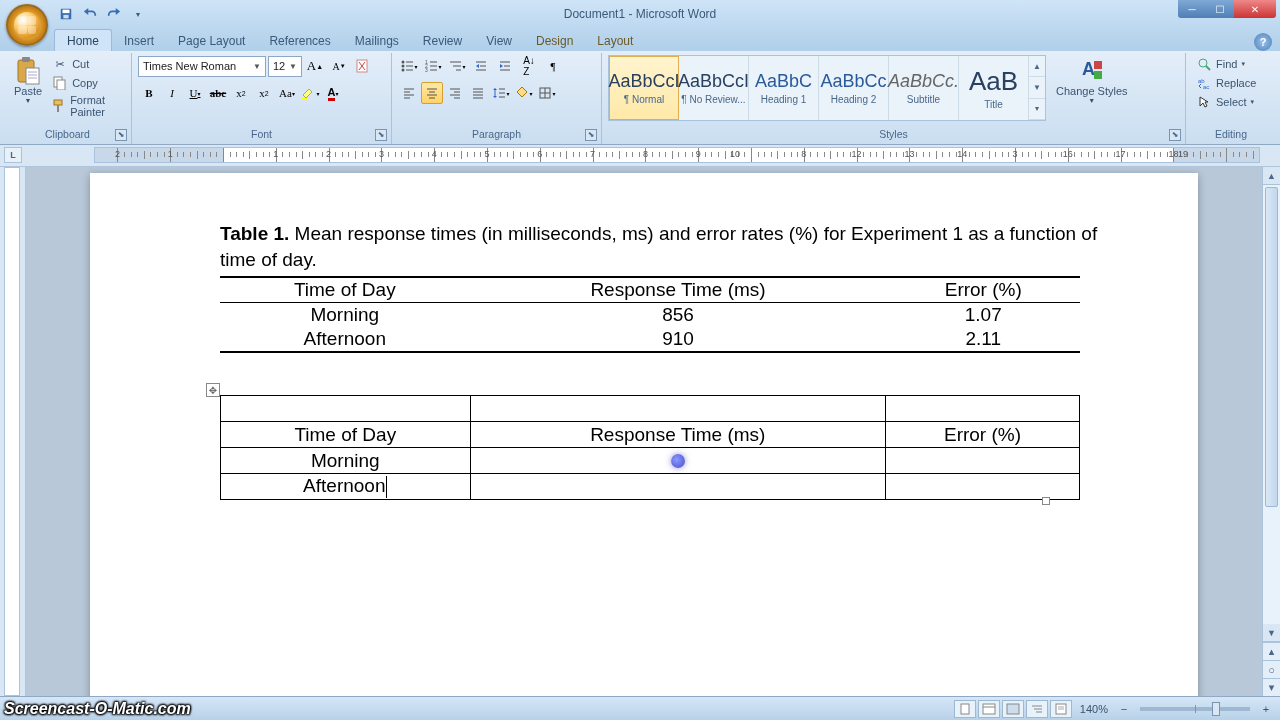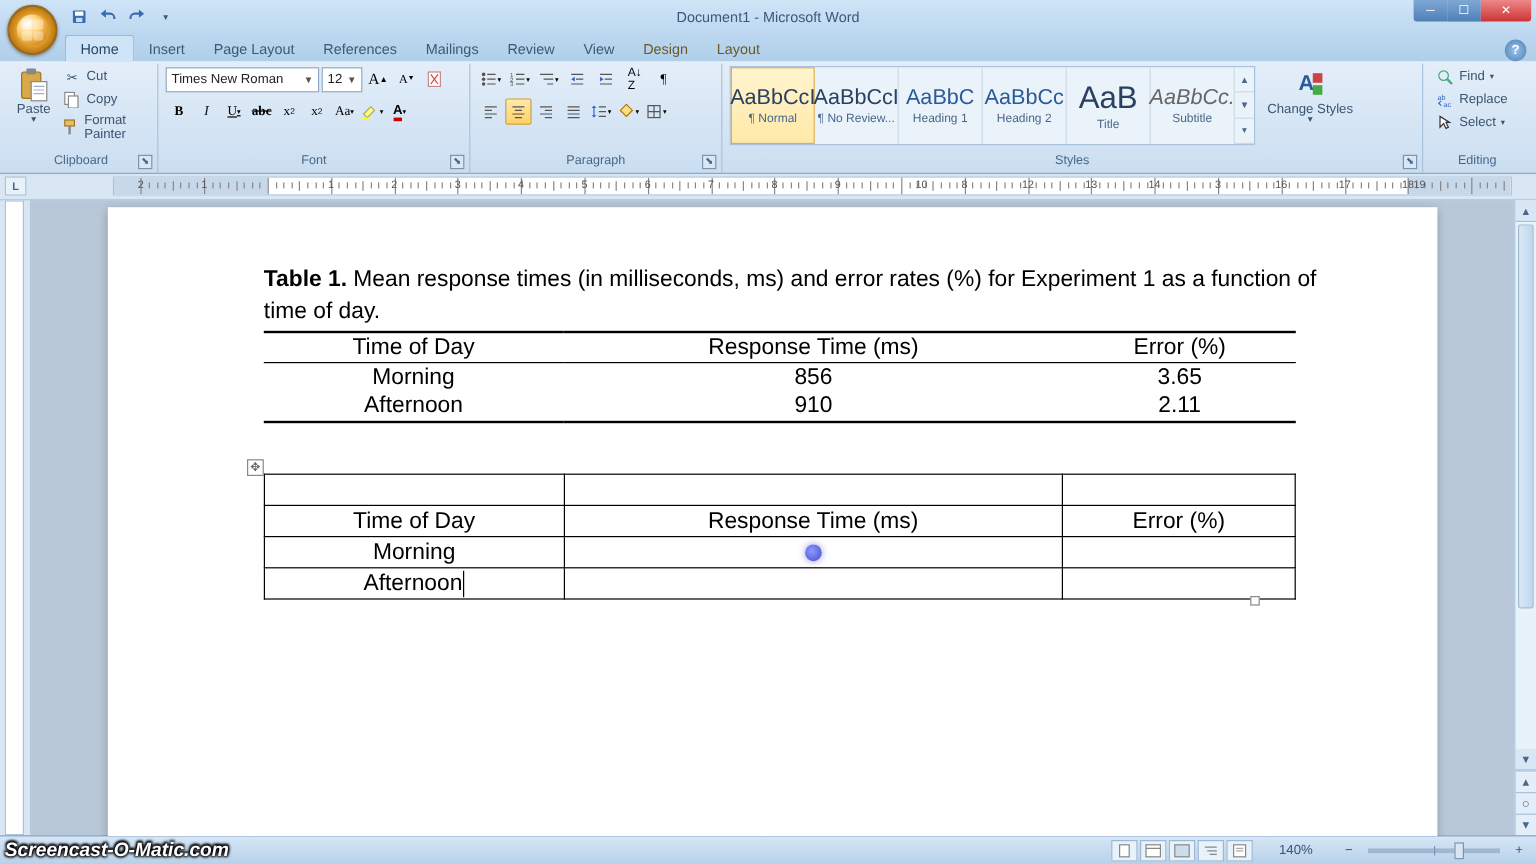--- a/index.html
+++ b/index.html
@@ -380,26 +380,26 @@
           </div>
         <div class="style-item">
             <div class="style-prev" style="color:#2a5a9a;font-weight:500;">AaBbC</div>
             <div class="style-name">Heading 1</div>
           </div>
         <div class="style-item">
             <div class="style-prev" style="color:#2a5a9a;">AaBbCc</div>
             <div class="style-name">Heading 2</div>
           </div>
         <div class="style-item">
+            <div class="style-prev" style="font-style:italic;color:#666;">AaBbCc.</div>
+            <div class="style-name">Subtitle</div>
+          </div>
+        <div class="style-item">
             <div class="style-prev" style="font-size:26px;">AaB</div>
             <div class="style-name">Title</div>
-          </div>
-        <div class="style-item">
-            <div class="style-prev" style="font-style:italic;color:#666;">AaBbCc.</div>
-            <div class="style-name">Subtitle</div>
           </div>
         <div class="style-scroll">
             <div>▲</div>
             <div>▼</div>
             <div>▾</div>
           </div>
       </div>
       <div class="bigbtn" style="margin-left:4px;">
         <div class="ic">
             <svg width="28" height="28" viewBox="0 0 28 28">
@@ -559,21 +559,21 @@
       <div class="tick" style="left: 603.2px; height: 100%;"></div>
       <div class="num" style="left: 603.2px;">9</div>
       <div class="tick" style="left: 609.8px; height: 35%; top: 32%;"></div>
       <div class="tick" style="left: 616.4px; height: 35%; top: 32%;"></div>
       <div class="tick" style="left: 623px; height: 35%; top: 32%;"></div>
       <div class="tick" style="left: 629.6px; height: 60%; top: 20%;"></div>
       <div class="tick" style="left: 636.2px; height: 35%; top: 32%;"></div>
       <div class="tick" style="left: 642.8px; height: 35%; top: 32%;"></div>
       <div class="tick" style="left: 649.4px; height: 35%; top: 32%;"></div>
       <div class="tick" style="left: 656px; height: 100%;"></div>
-      <div class="num" style="left: 673px;">10</div>
+      <div class="num" style="left: 640px;">10</div>
       <div class="tick" style="left: 662.6px; height: 35%; top: 32%;"></div>
       <div class="tick" style="left: 669.2px; height: 35%; top: 32%;"></div>
       <div class="tick" style="left: 675.8px; height: 35%; top: 32%;"></div>
       <div class="tick" style="left: 682.4px; height: 60%; top: 20%;"></div>
       <div class="tick" style="left: 689px; height: 35%; top: 32%;"></div>
       <div class="tick" style="left: 695.6px; height: 35%; top: 32%;"></div>
       <div class="tick" style="left: 702.2px; height: 35%; top: 32%;"></div>
       <div class="tick" style="left: 708.8px; height: 100%;"></div>
       <div class="num" style="left: 708.8px;">8</div>
       <div class="tick" style="left: 715.4px; height: 35%; top: 32%;"></div>
@@ -668,21 +668,21 @@
             <tr>
           <th>Time of Day</th>
           <th>Response Time (ms)</th>
           <th>Error (%)</th>
         </tr>
           </thead>
         <tbody>
           <tr>
               <td>Morning</td>
               <td>856</td>
-              <td>3.65</td>
+              <td>1.07</td>
             </tr>
           <tr>
               <td>Afternoon</td>
               <td>910</td>
               <td>2.11</td>
             </tr>
         </tbody>
       </table>
 
       <div class="tbl-wrapper">
@@ -753,21 +753,21 @@
           <line x1="6" y1="9" x2="12" y2="9" stroke="#888"></line>
         </svg>
       </div>
     <div class="viewbtn">
         <svg width="14" height="12" viewBox="0 0 14 12">
           <rect x="2" y="1" width="10" height="10" fill="#fff" stroke="#888"></rect>
           <line x1="4" y1="4" x2="10" y2="4" stroke="#aaa"></line>
           <line x1="4" y1="6" x2="10" y2="6" stroke="#aaa"></line>
         </svg>
       </div>
-    <span style="margin:0 20px;">140%</span>
+    <span style="margin:0 6px;">140%</span>
     <div style="width:16px;text-align:center;">−</div>
     <div class="zoom-slider">
         <div class="zc"></div>
         <div class="zt"></div>
       </div>
     <div style="width:16px;text-align:center;">+</div>
   </div>
 </div>
 
 <div class="watermark">Screencast-O-Matic.com</div>

